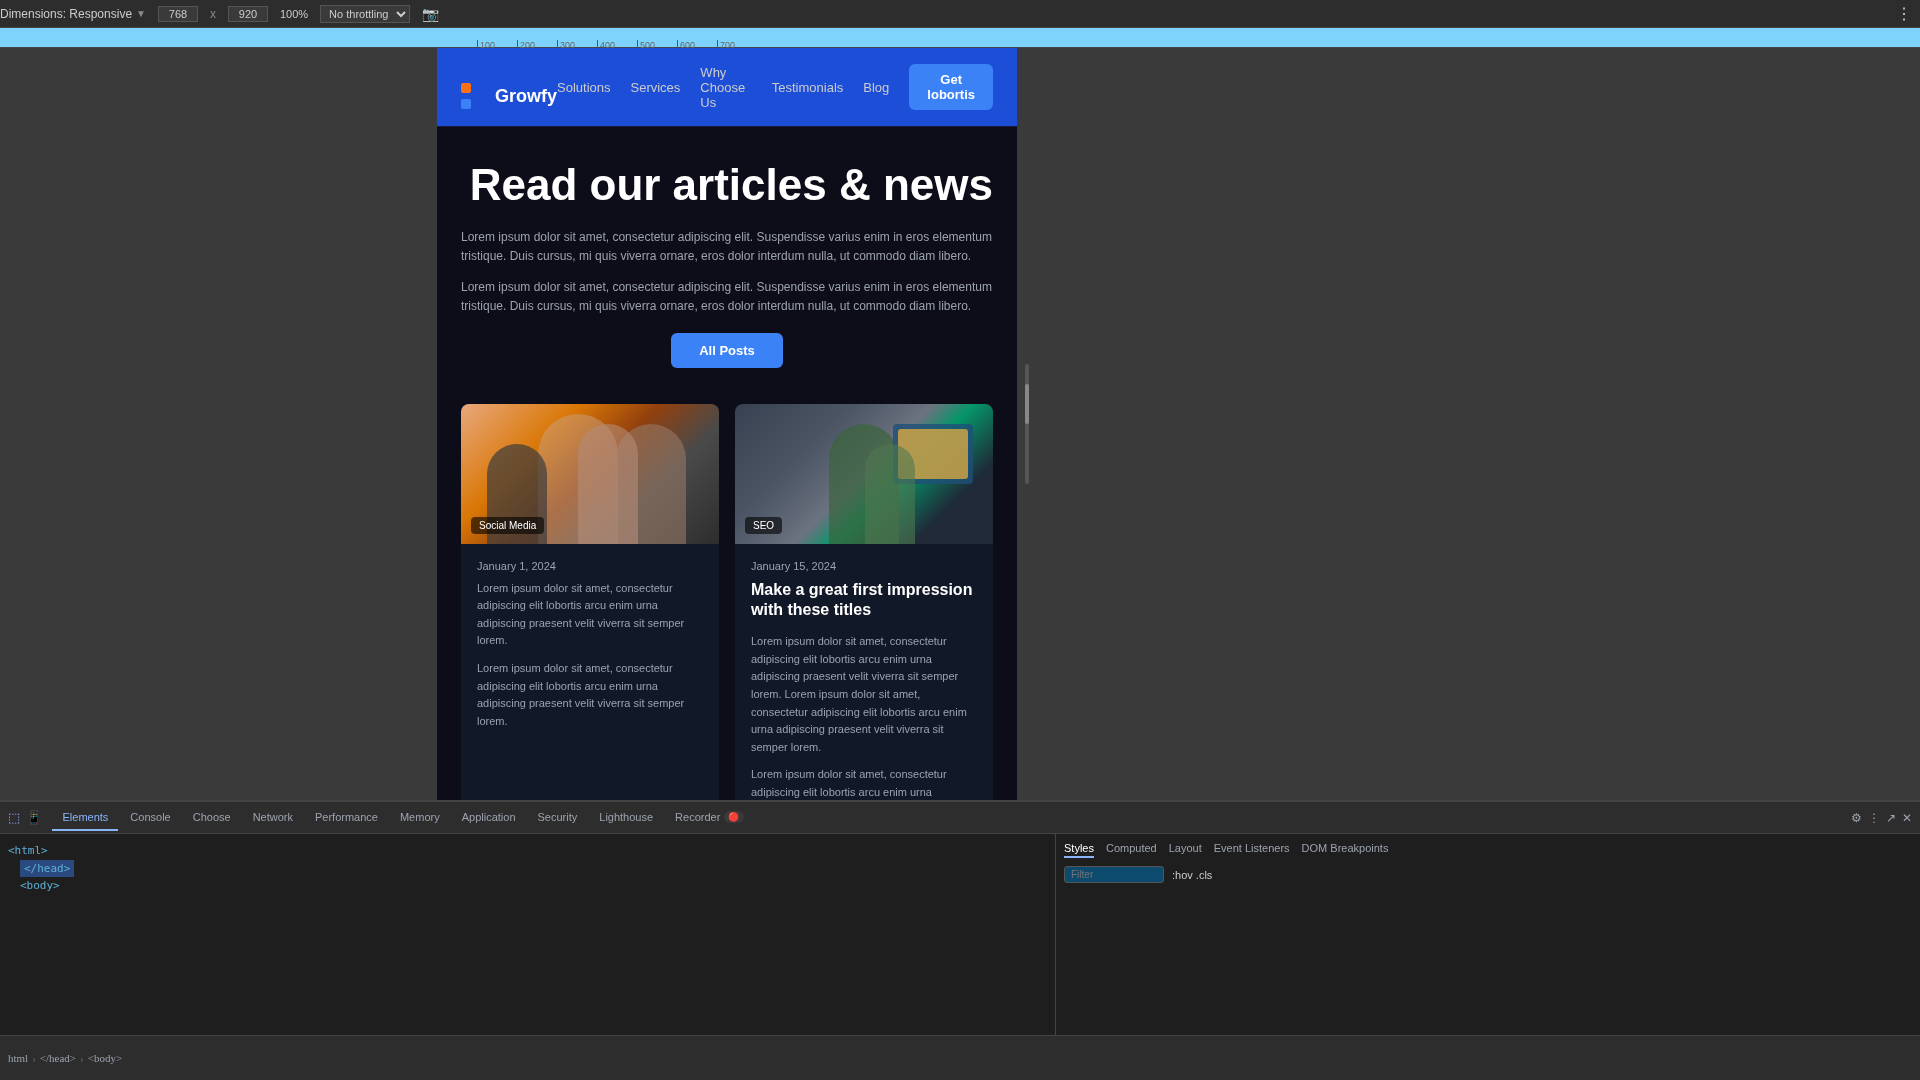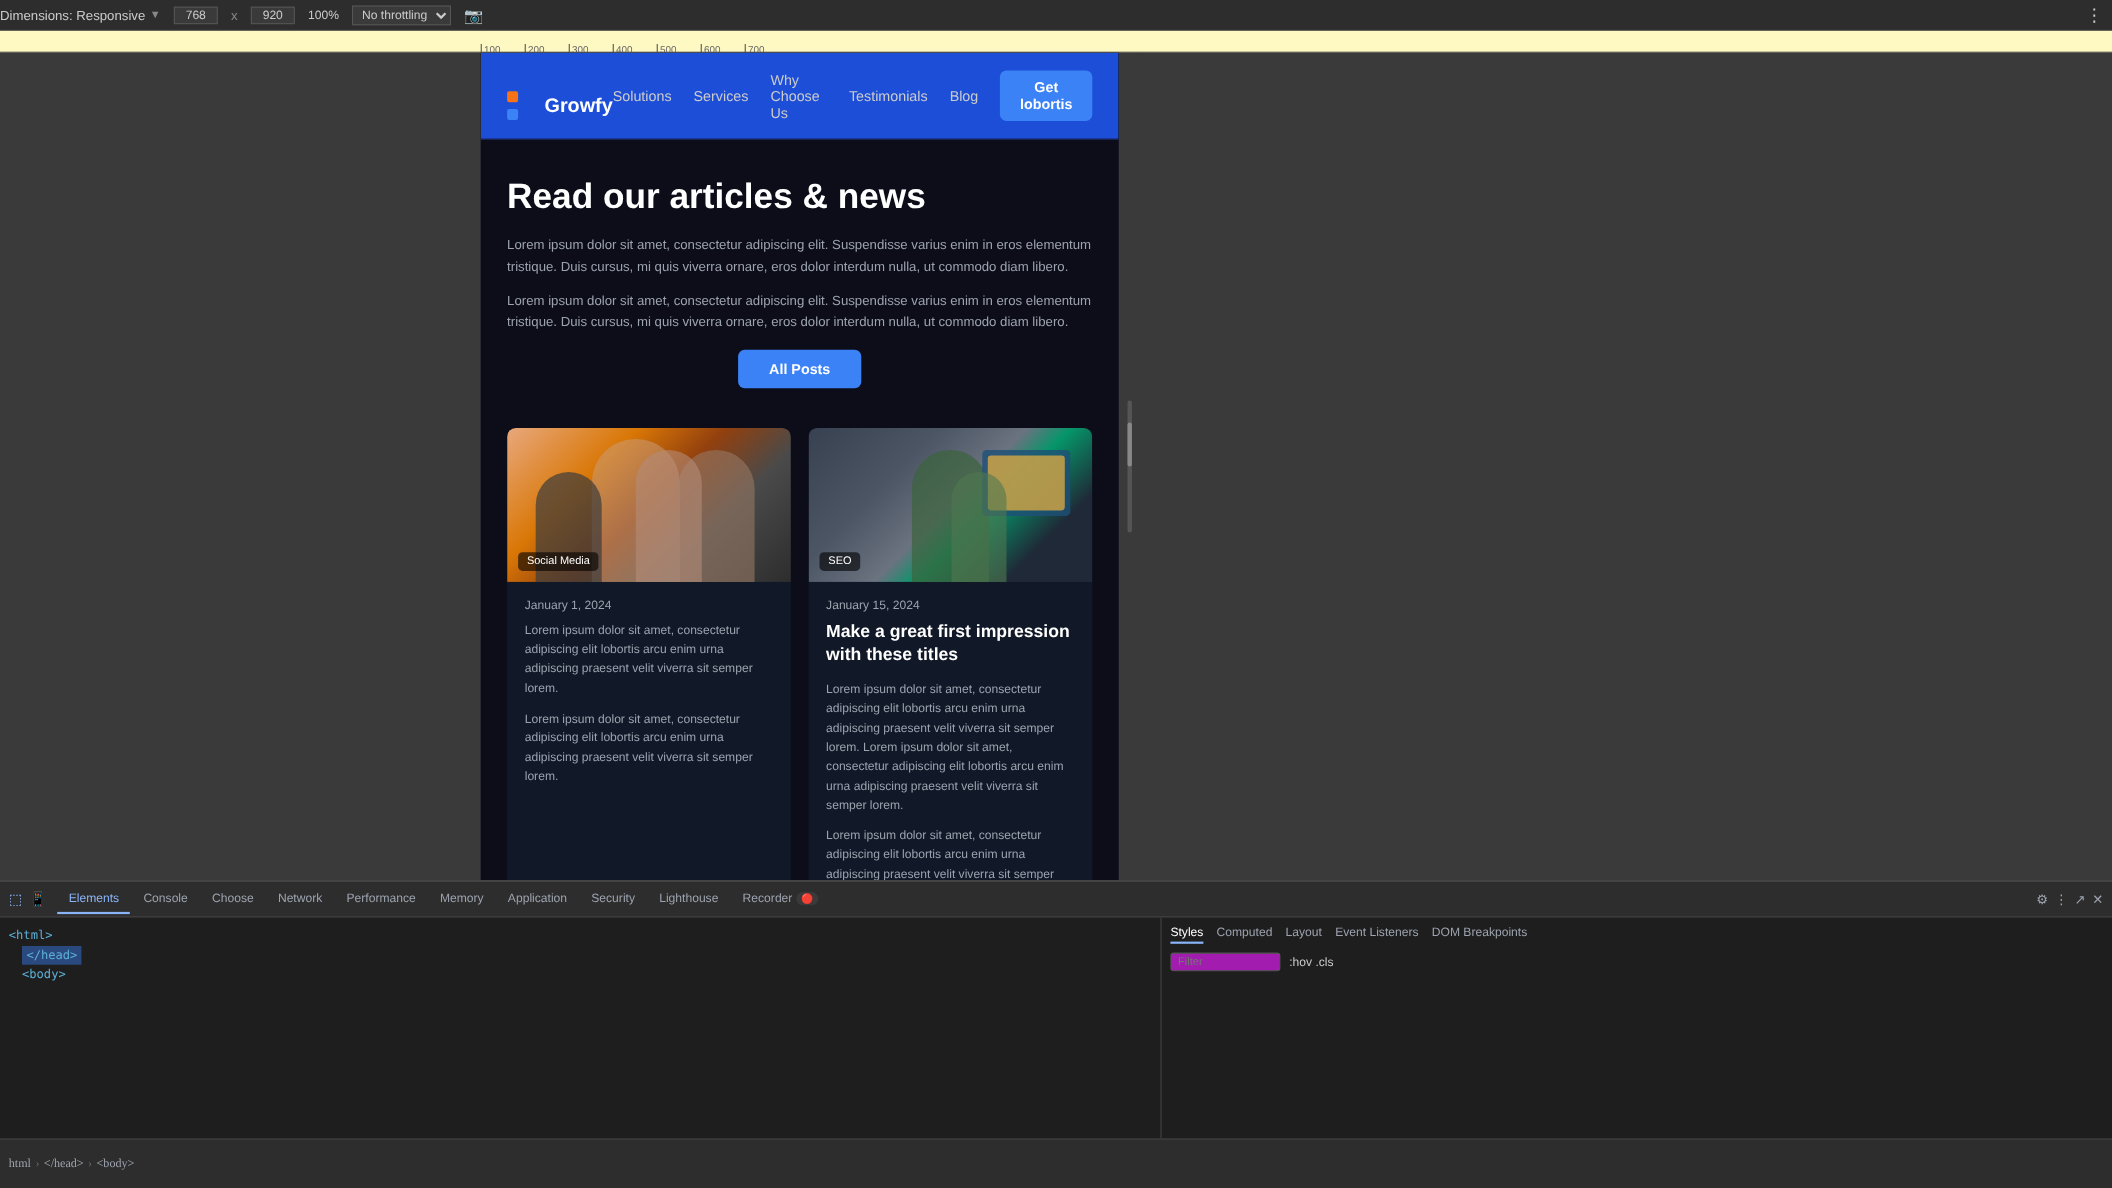--- a/index.html
+++ b/index.html
@@ -23,24 +23,25 @@
     .dim-input {
       background: #3a3a3a; border: 1px solid #555; color: #ccc;
       padding: 1px 4px; font-size: 11px; width: 40px; text-align: center;
     }
     .dim-separator { color: #888; }
     .dim-label { color: #ccc; font-size: 11px; }
     .throttle-select { background: #3a3a3a; border: 1px solid #555; color: #ccc; font-size: 11px; padding: 1px 4px; }
     .cam-icon { color: #8ab4f8; cursor: pointer; font-size: 14px; }
     .more-icon { color: #ccc; font-size: 16px; cursor: pointer; margin-left: auto; padding-right: 8px; }
     .ruler-bar {
-      background: #fef9c3;
+      background: #7dd3fc;
       height: 20px;
       border-bottom: 1px solid #444;
       position: relative;
+      padding-left: 40px;
     }
 
     
     .page-wrapper {
       display: flex;
       height: calc(1080px - 28px - 20px - 280px);
     }
     .left-gutter { background: #3a3a3a; flex: 0 0 437px; }
     .browser-content {
       flex: 0 0 580px;
@@ -88,25 +89,26 @@
       font-size: 13px;
       font-weight: 600;
       cursor: pointer;
     }
 
     
     .hero-section {
       padding: 32px 24px 20px;
     }
     .hero-title {
-      font-size: 32px;
+      font-size: 44px;
       font-weight: 700;
       color: #fff;
       margin-bottom: 16px;
       line-height: 1.2;
+      text-align: right;
     }
     .hero-desc {
       font-size: 12px;
       color: #9ca3af;
       line-height: 1.6;
       margin-bottom: 12px;
       max-width: 540px;
     }
     .all-posts-btn {
       display: block;
@@ -302,21 +304,21 @@
       display: flex; align-items: center; gap: 6px; margin-bottom: 8px;
     }
     .styles-tabs {
       display: flex; gap: 12px;
     }
     .styles-tab {
       font-size: 11px; color: #9ca3af; cursor: pointer; padding-bottom: 2px;
     }
     .styles-tab.active { color: #fff; border-bottom: 2px solid #8ab4f8; }
     .filter-input {
-      background: #a21caf; border: 1px solid #555; color: #ccc;
+      background: #0c4a6e; border: 1px solid #555; color: #ccc;
       padding: 2px 6px; font-size: 10px; width: 100px; border-radius: 3px;
     }
     .styles-colon { color: #ccc; font-size: 11px; }
 
     
     .devtools-statusbar {
       background: #2d2d2d;
       height: 28px;
       display: flex;
       align-items: center;

